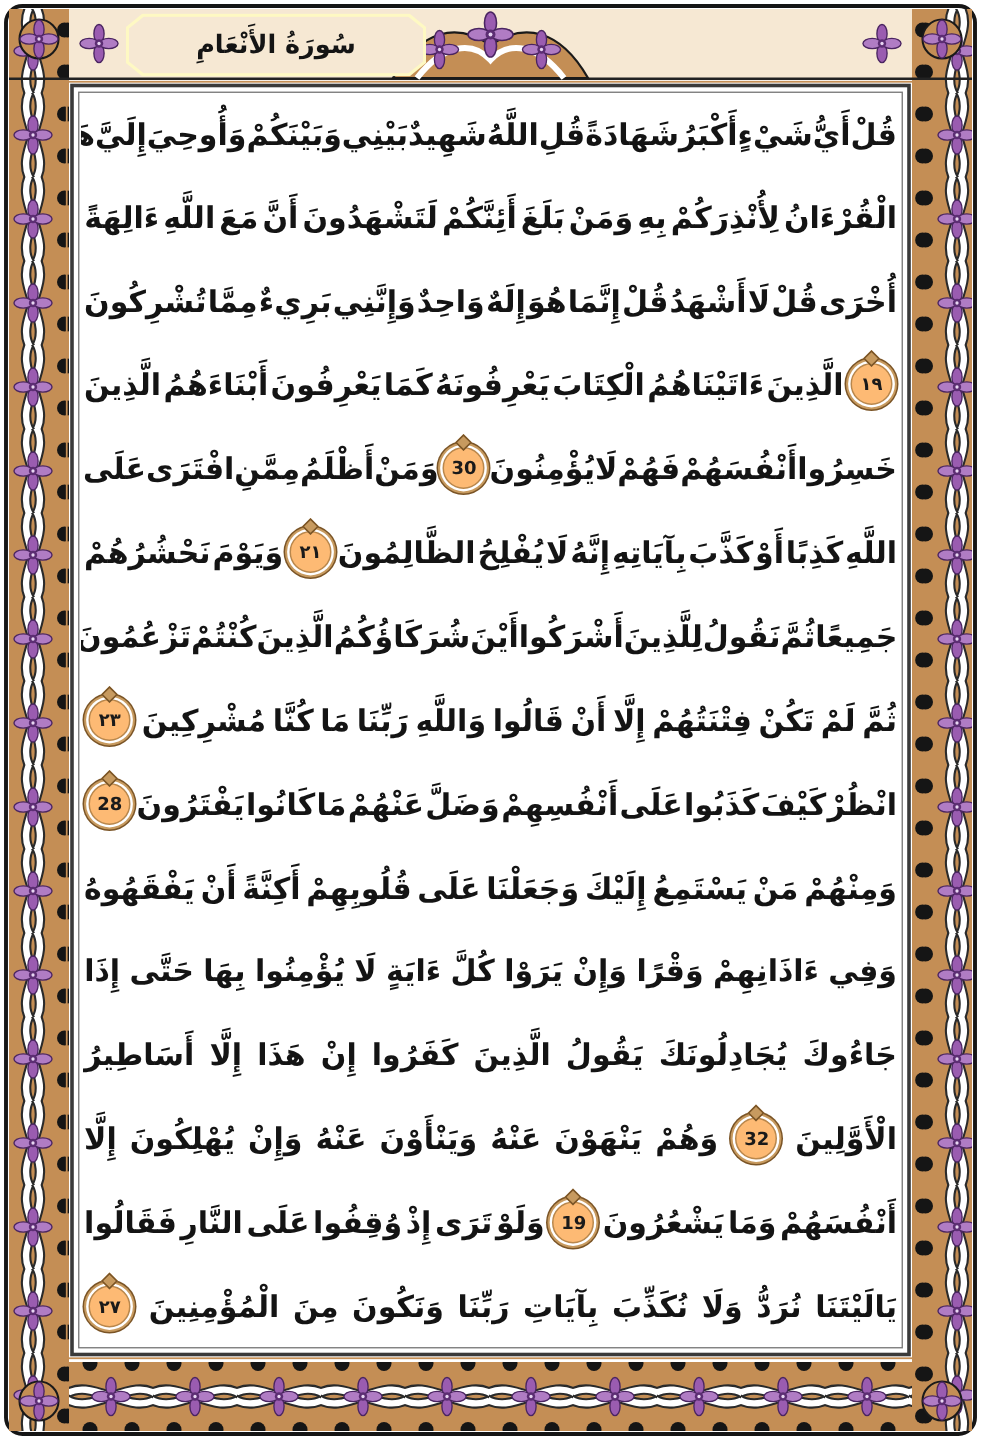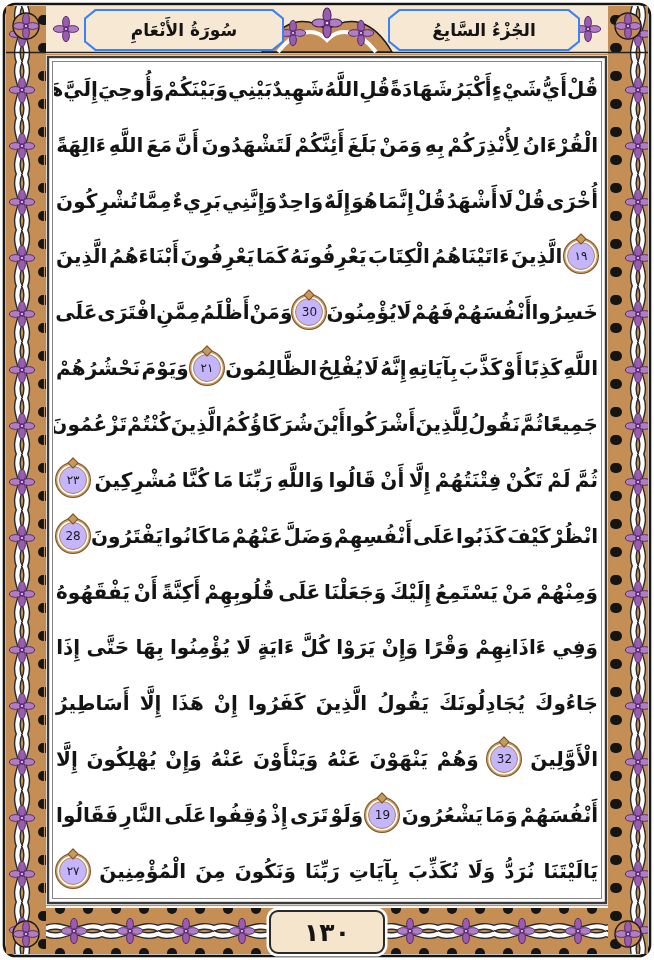--- a/index.html
+++ b/index.html
@@ -1,43 +1,43 @@
 <!DOCTYPE html>
 <html lang="ar" dir="rtl"><head>
 <meta charset="utf-8">
 <style>
   html,body{margin:0;padding:0;background:#ffffff;}
   .page{position:relative;width:654px;height:960px;background:#ffffff;overflow:hidden;
         font-family:"DejaVu Sans",sans-serif;color:#141414;}
   svg.deco{position:absolute;left:0;top:0;z-index:0;}
 
   
-  .cartouche{position:absolute;z-index:2;background:#3b82f6;
+  .cartouche{position:absolute;z-index:2;background:#fef9c3;
              clip-path:polygon(11px 0,calc(100% - 11px) 0,100% 9px,100% calc(100% - 9px),
                        calc(100% - 11px) 100%,11px 100%,0 calc(100% - 9px),0 9px);
              padding:2px;}
   .cartouche-inner{width:100%;height:100%;background:#f6e8d3;
              clip-path:polygon(10px 0,calc(100% - 10px) 0,100% 8px,100% calc(100% - 8px),
                        calc(100% - 10px) 100%,10px 100%,0 calc(100% - 8px),0 8px);
              display:flex;align-items:center;justify-content:center;box-sizing:border-box;}
   .cartouche-inner span{font-size:17px;font-weight:bold;letter-spacing:0;}
   .cartouche.surah{left:84px;top:9px;width:196px;height:38px;}
   .cartouche.juz{left:388px;top:9px;width:188px;height:38px;}
 
   
   .text-area{position:absolute;z-index:1;left:54px;top:61px;width:546px;height:838px;
              display:flex;flex-direction:column;}
   .line{display:flex;direction:rtl;justify-content:space-between;align-items:center;
         height:55.85px;font-size:20px;font-weight:bold;overflow:hidden;padding:0 2px;}
   .word{white-space:nowrap;line-height:1;}
   .vmark{position:relative;flex:0 0 auto;width:26px;height:26px;border-radius:50%;
-         background:#c4b5fd;border:1.6px solid #b9874c;
+         background:#fdba74;border:1.6px solid #b9874c;
          box-shadow:0 0 0 1.6px #fff,0 0 0 3px #c79a5f,0 0 0 4px #7a5426;
          display:flex;align-items:center;justify-content:center;
-         font-size:12px;font-weight:normal;color:#1a1a1a;margin:4px 3px;}
+         font-size:12px;font-weight:bold;color:#1a1a1a;margin:4px 3px;}
   .vmark::before{content:"";position:absolute;top:-8px;left:50%;transform:translateX(-50%) rotate(45deg);
          width:6px;height:6px;background:#c79a5f;border:1px solid #7a5426;}
 
   
   .pagenum{position:absolute;z-index:2;left:50%;top:910px;transform:translateX(-50%);
            width:112px;height:40px;background:#f4e5cc;border:2px solid #2a2a2a;border-radius:9px;
            box-shadow:0 0 0 2.5px #ffffff;display:flex;align-items:center;justify-content:center;}
   .pagenum span{font-size:25px;font-weight:bold;color:#141414;}
 </style>
 </head>
@@ -119,25 +119,20 @@
     <g>
         <circle cx="628" cy="934" r="13" fill="#c48e55" stroke="#1a1a1a" stroke-width="1.4"></circle>
         <use href="#flower" transform="translate(628,934)"></use>
       </g>
 
     <rect x="44.5" y="54.5" width="565" height="851" fill="none" stroke="#c48e55" stroke-width="1.2"></rect>
     <rect x="48" y="57" width="558" height="846" fill="#ffffff" stroke="#3a3a3a" stroke-width="2.4"></rect>
     <rect x="52.5" y="61.5" width="549" height="837" fill="none" stroke="#7a7a7a" stroke-width="0.9"></rect>
   </svg>
 
-  <div class="cartouche juz">
-    <div class="cartouche-inner">
-      <span>الجُزْءُ السَّابِعُ</span>
-    </div>
-  </div>
   <div class="cartouche surah">
     <div class="cartouche-inner">
       <span>سُورَةُ الأَنْعَامِ</span>
     </div>
   </div>
 
   <div class="text-area">
       <div class="line">
         <span class="word">قُلْ</span>
         <span class="word">أَيُّ</span>
@@ -328,17 +323,14 @@
         <span class="word">نُكَذِّبَ</span>
         <span class="word">بِآيَاتِ</span>
         <span class="word">رَبِّنَا</span>
         <span class="word">وَنَكُونَ</span>
         <span class="word">مِنَ</span>
         <span class="word">الْمُؤْمِنِينَ</span>
         <span class="vmark">٢٧</span>
       </div>
     </div>
 
-  <div class="pagenum">
-    <span>١٣٠</span>
-  </div>
 
 </div>
 
 </body></html>

